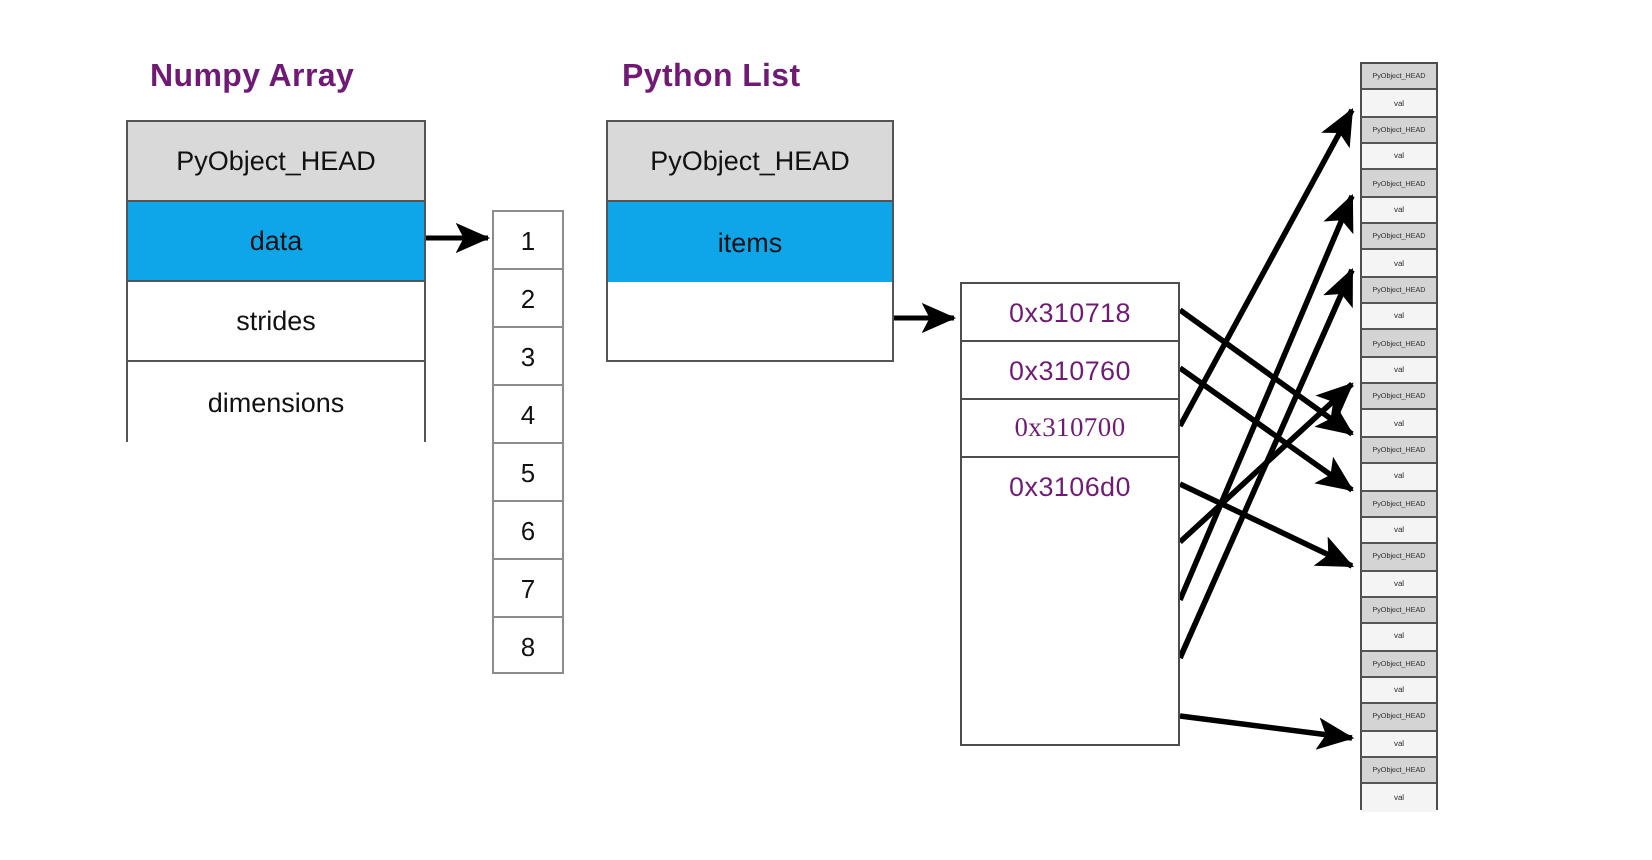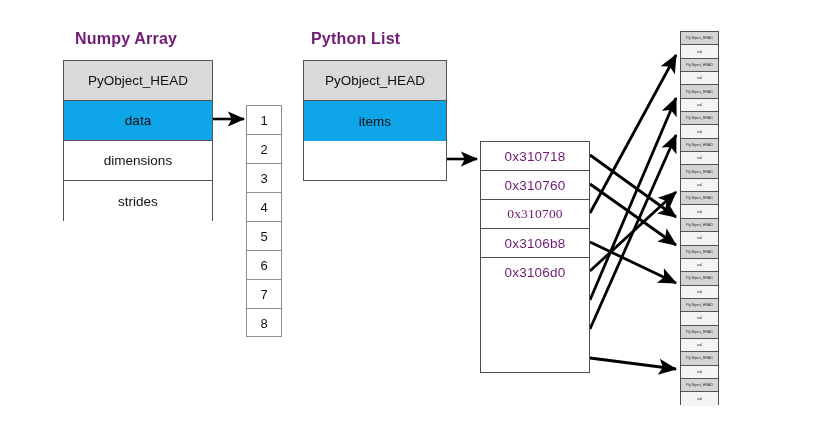--- a/index.html
+++ b/index.html
@@ -131,22 +131,22 @@
     <line x1="590" y1="329" x2="676" y2="135" stroke="#000000" stroke-width="2.8" marker-end="url(#ah)"></line>
     <line x1="590" y1="358" x2="676" y2="369" stroke="#000000" stroke-width="2.8" marker-end="url(#ah)"></line>
   </g>
 </svg>
 
 <div class="title" style="left:75px; top:30px;">Numpy Array</div>
 
 <div class="struct" style="left:63px; top:60px; width:150px; height:161px;">
   <div class="row head" style="height:40px;">PyObject_HEAD</div>
   <div class="row light" style="height:40px;">data</div>
+  <div class="row plain" style="height:40px;">strides</div>
   <div class="row plain" style="height:40px;">dimensions</div>
-  <div class="row plain" style="height:40px;">strides</div>
 </div>
 
 <div class="cellcol" style="left:246px; top:105px; width:36px; height:232px;">
   <div class="cell" style="height:29px;">1</div>
   <div class="cell" style="height:29px;">2</div>
   <div class="cell" style="height:29px;">3</div>
   <div class="cell" style="height:29px;">4</div>
   <div class="cell" style="height:29px;">5</div>
   <div class="cell" style="height:29px;">6</div>
   <div class="cell" style="height:29px;">7</div>
@@ -157,21 +157,20 @@
 
 <div class="struct" style="left:303px; top:60px; width:144px; height:121px;">
   <div class="row head" style="height:40px;">PyObject_HEAD</div>
   <div class="row light" style="height:40px;">items</div>
 </div>
 
 <div class="addrcol" style="left:480px; top:141px; width:110px; height:232px;">
   <div class="arow" style="height:29px;">0x310718</div>
   <div class="arow" style="height:29px;">0x310760</div>
   <div class="arow" style="height:29px;font-family:Liberation Serif, serif;">0x310700</div>
-  <div class="arow" style="height:29px;">0x3106b8</div>
   <div class="arow" style="height:29px;">0x3106d0</div>
 </div>
 
 <div class="objcol" id="objcol" style="left:680px; top:31px; width:39px; height:374px;">
     <div class="orow ohead" style="height: 13.3571px;">PyObject_HEAD</div>
     <div class="orow oval" style="height: 13.3571px;">val</div>
     <div class="orow ohead" style="height: 13.3571px;">PyObject_HEAD</div>
     <div class="orow oval" style="height: 13.3571px;">val</div>
     <div class="orow ohead" style="height: 13.3571px;">PyObject_HEAD</div>
     <div class="orow oval" style="height: 13.3571px;">val</div>

